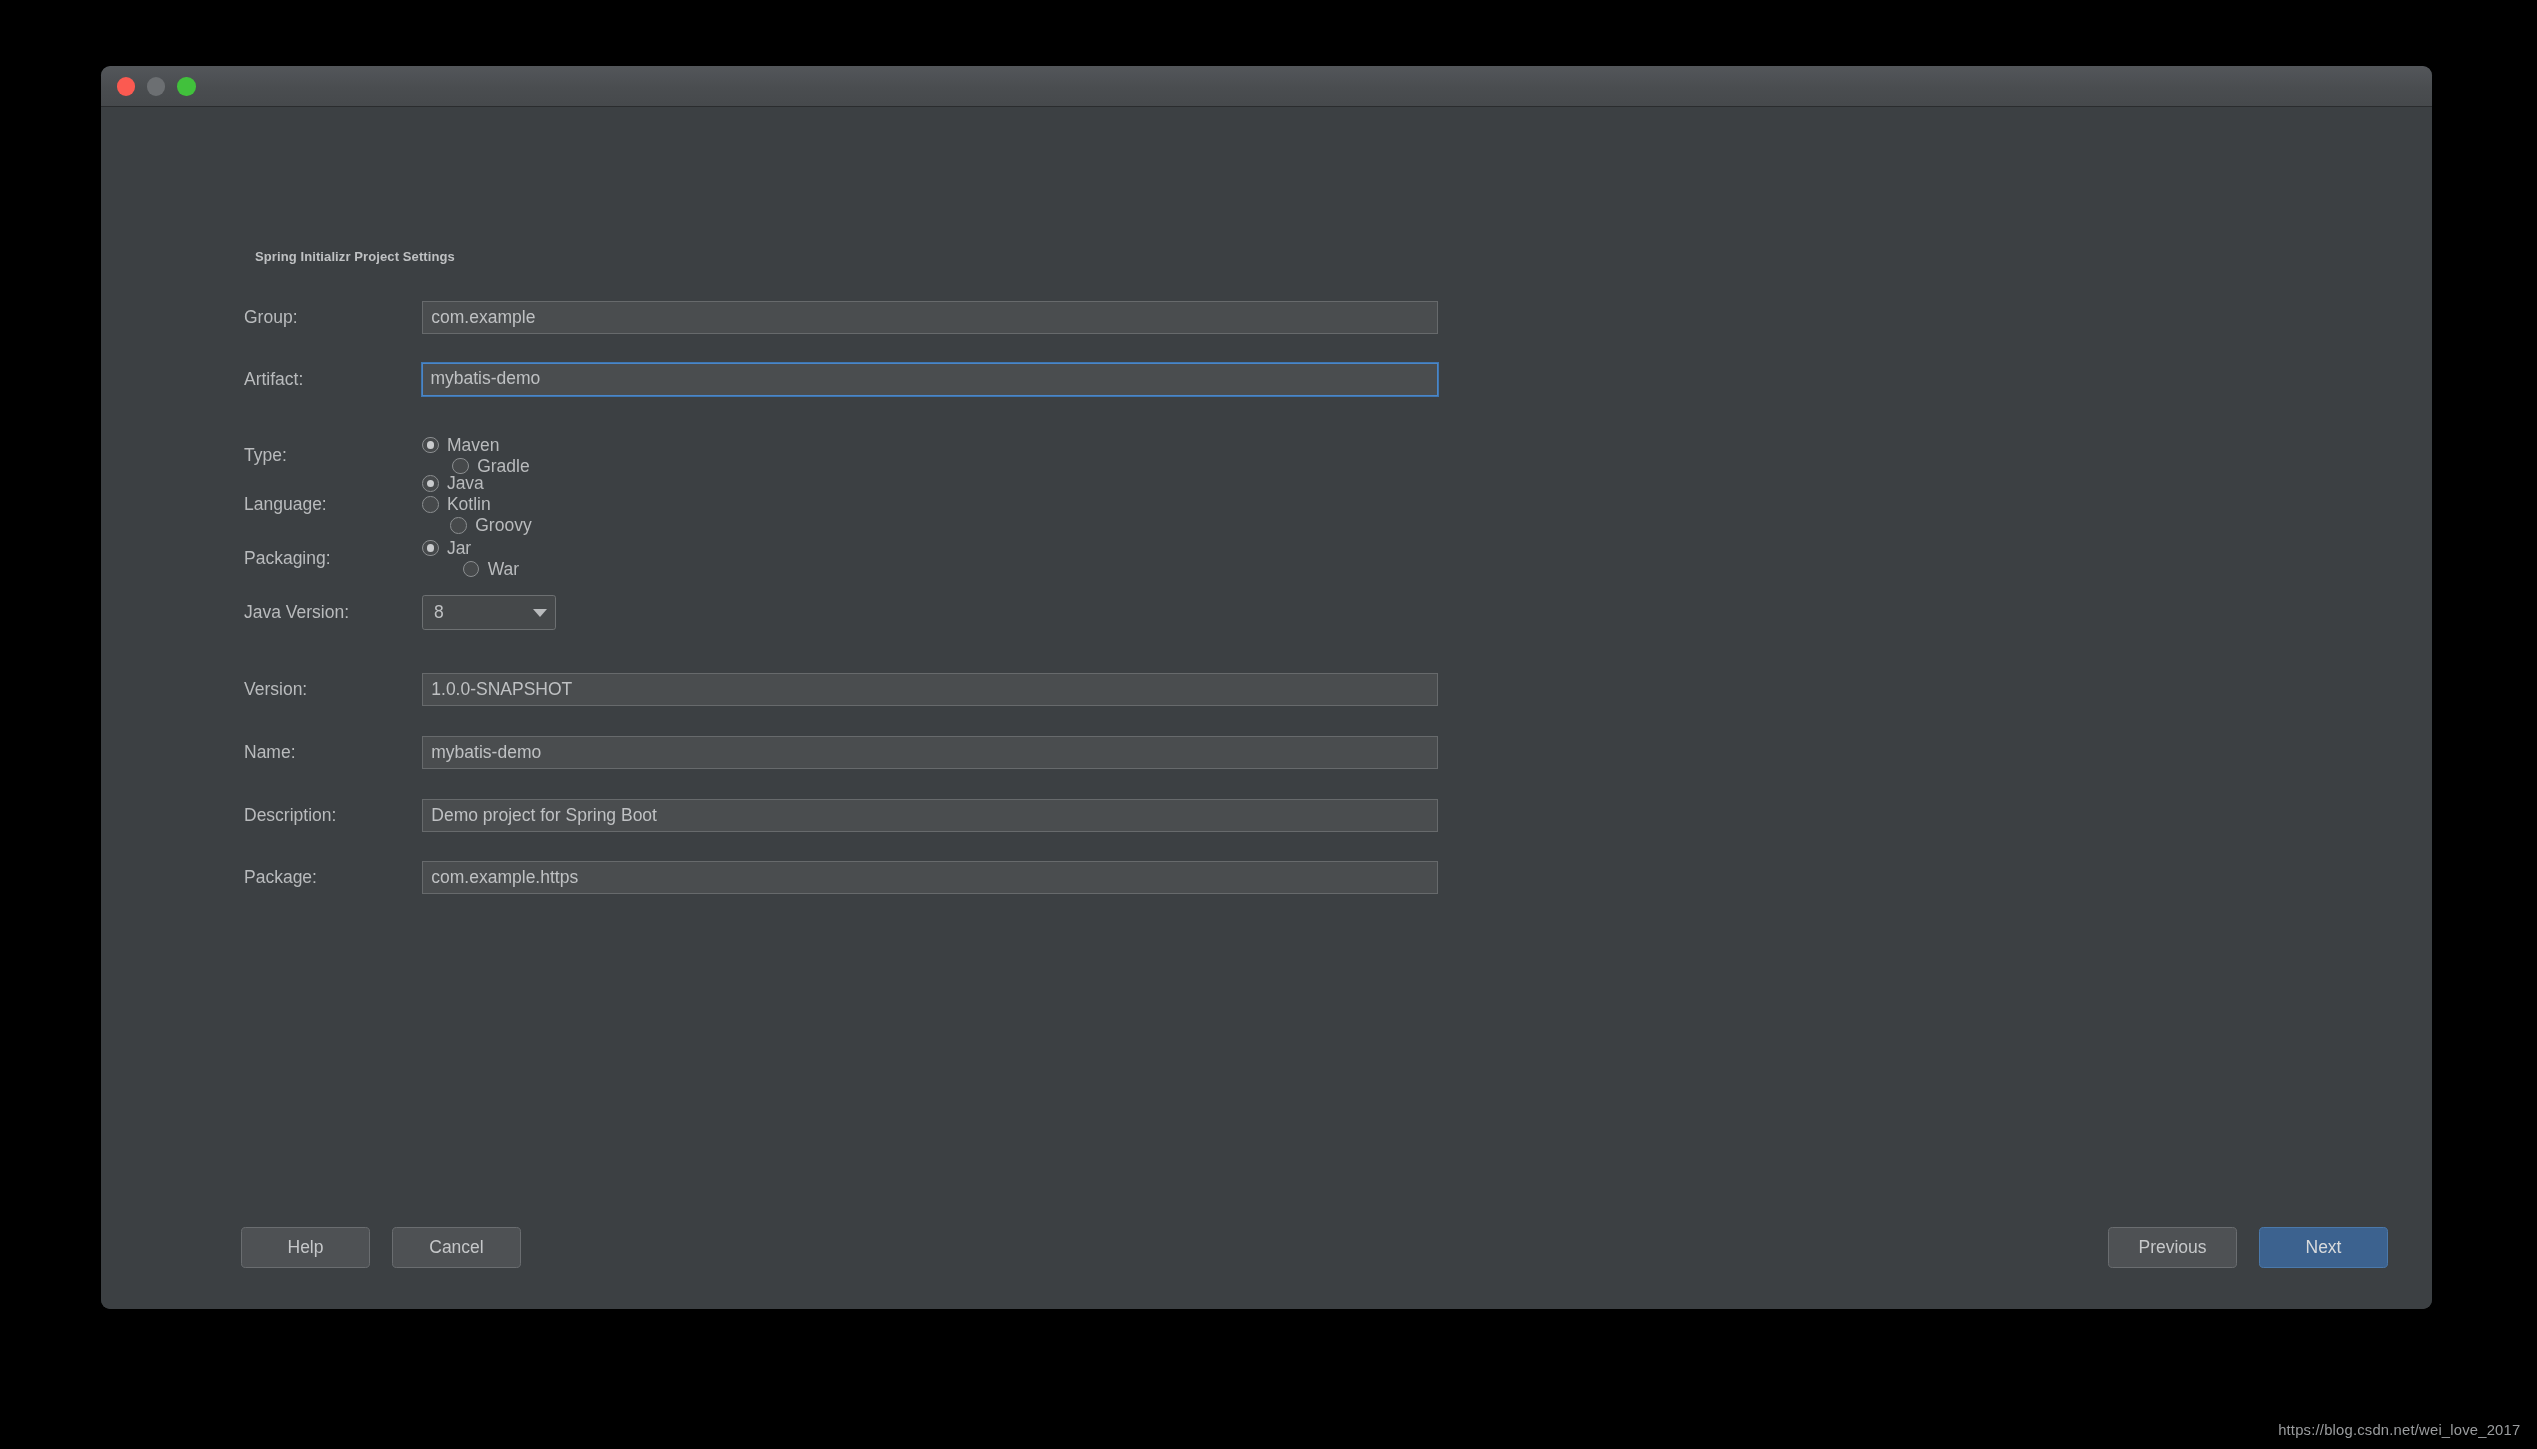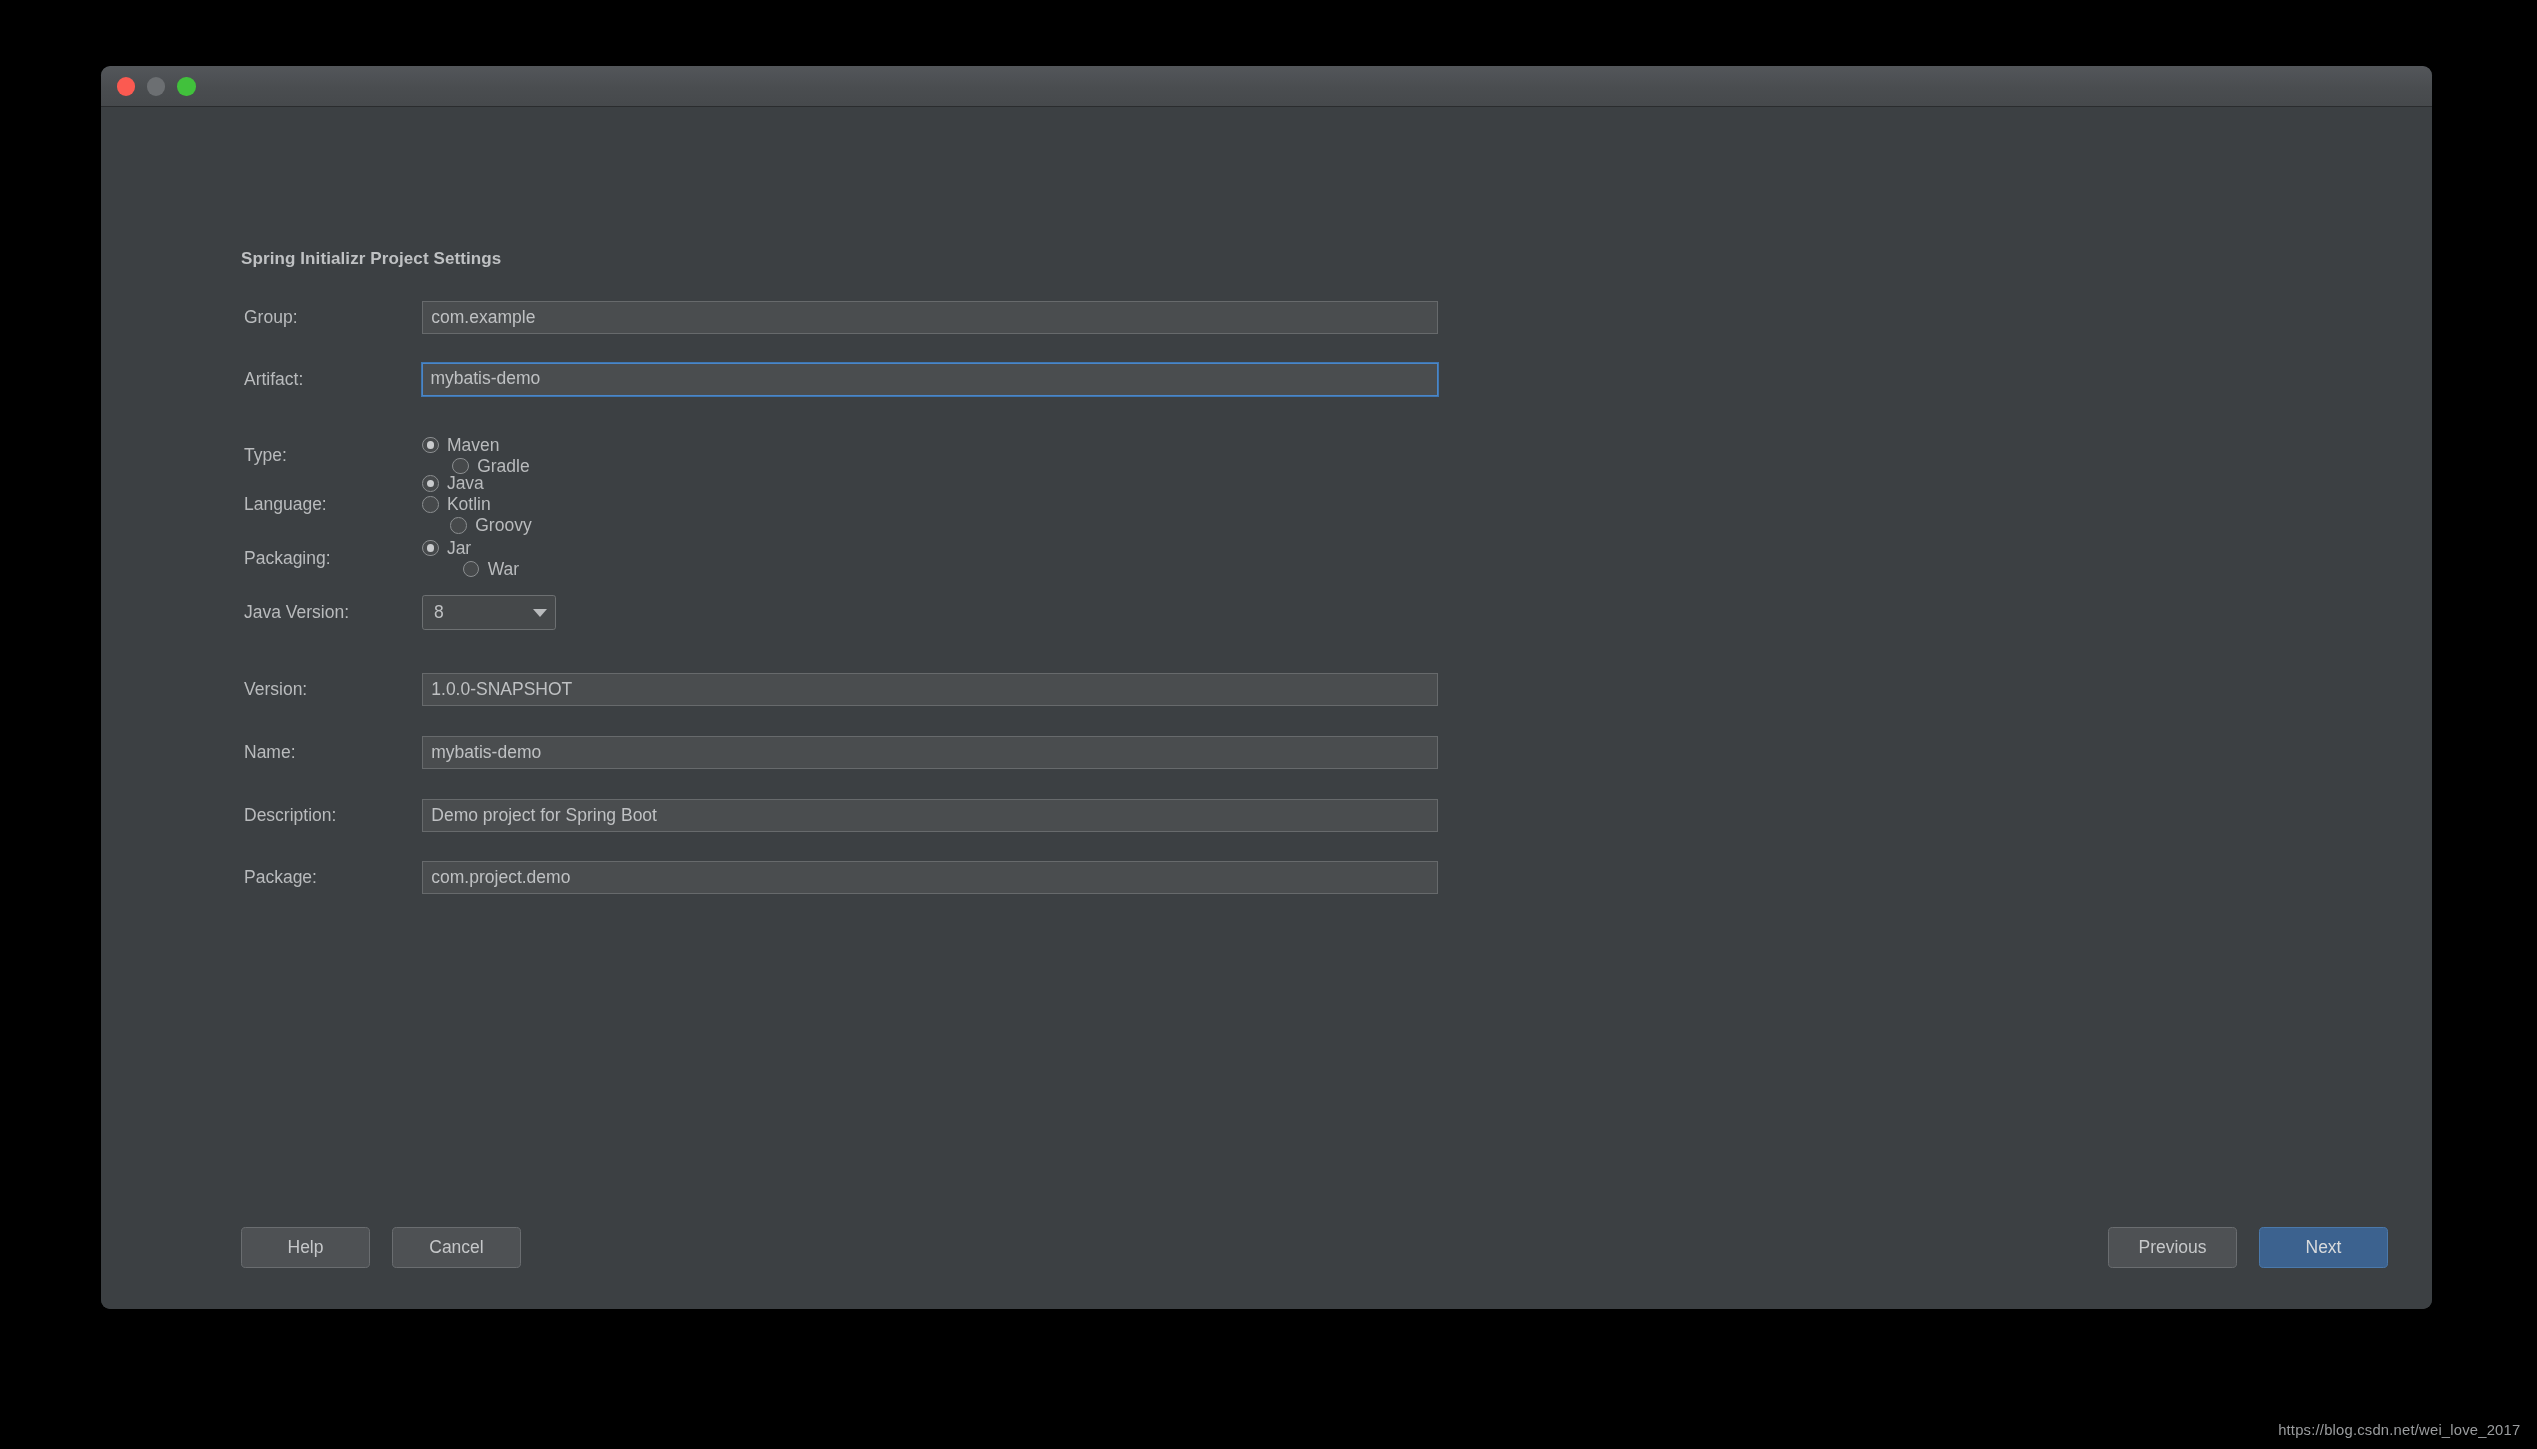--- a/index.html
+++ b/index.html
@@ -71,23 +71,23 @@
   
   #dialog-body {
     flex: 1 1 auto;
     position: relative;
     background: #3c4043;
     padding: 0;
   }
 
   #section-title {
     position: absolute;
-    left: 140px;
+    left: 154px;
     top: 142px;
-    font-size: 17px;
+    font-size: 13px;
     font-weight: bold;
     color: #bfc1c3;
     letter-spacing: 0.1px;
   }
 
   
   #form {
     position: absolute;
     left: 0;
     top: 0;
@@ -330,21 +330,21 @@
         <span class="field">mybatis-demo</span>
       </div>
 
       <div class="row" style="top:692px;">
         <span class="lbl">Description:</span>
         <span class="field">Demo project for Spring Boot</span>
       </div>
 
       <div class="row" style="top:754px;">
         <span class="lbl">Package:</span>
-        <span class="field">com.project.demo</span>
+        <span class="field">com.example.https</span>
       </div>
 
     </div>
 
     <div id="buttons-left">
       <button class="btn">Help</button>
       <button class="btn">Cancel</button>
     </div>
 
     <div id="buttons-right">

